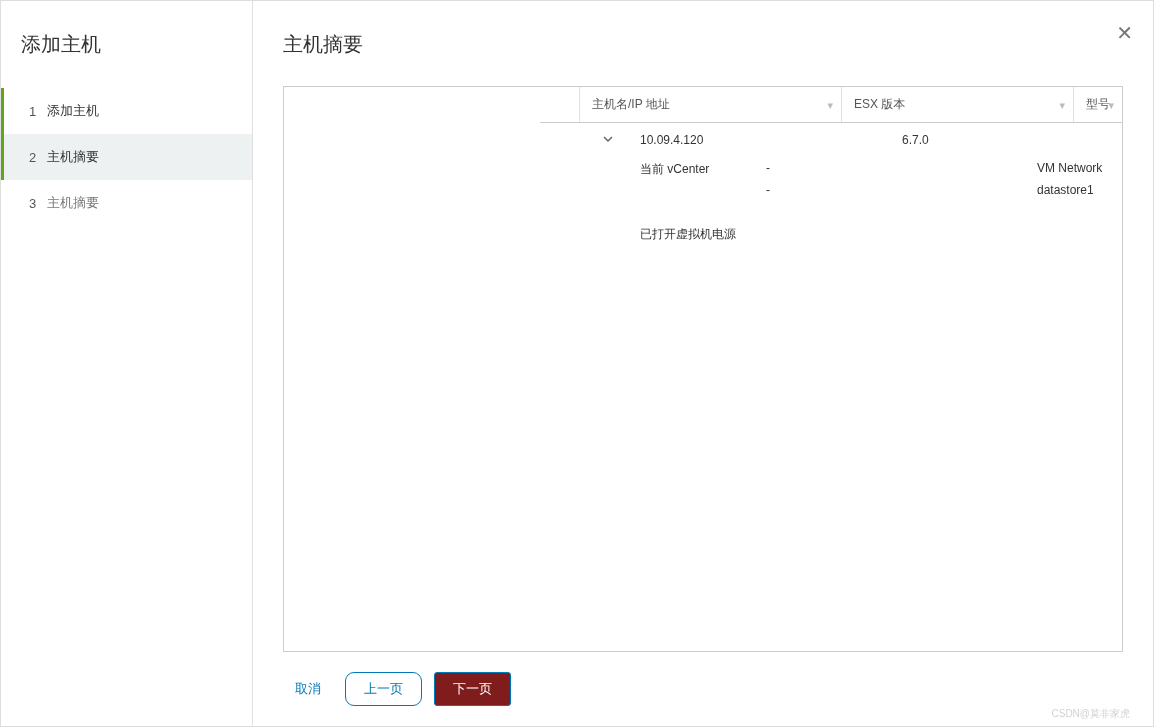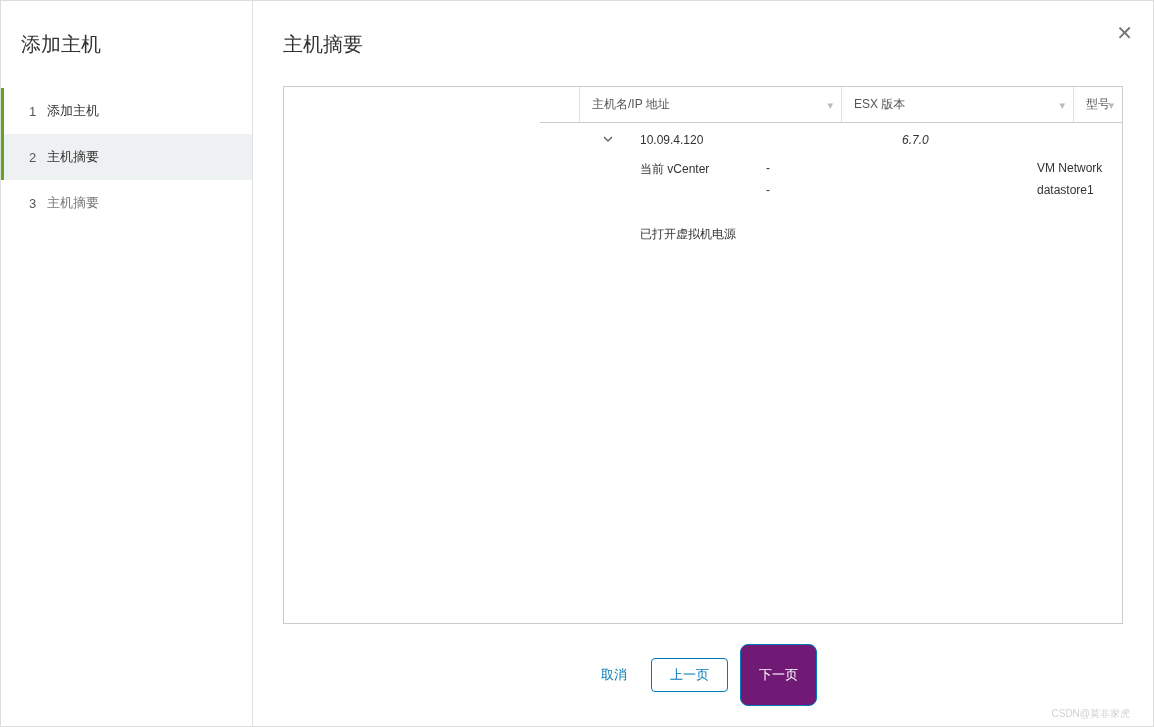--- a/index.html
+++ b/index.html
@@ -122,21 +122,21 @@
     }
     .row-main {
       display: flex;
       align-items: center;
       height: 34px;
       color: #333;
       font-size: 12px;
     }
     .rc-expand { width: 40px; display:flex; align-items:center; justify-content:center; color:#666; cursor:pointer; }
     .rc-host { flex: 0 0 262px; padding-left: 12px; }
-    .rc-esx { flex: 0 0 232px; padding-left: 12px; font-style: italic; }
+    .rc-esx { flex: 0 0 232px; padding-left: 12px; }
     .rc-model { flex: 1; padding-left: 12px; }
     .row-detail {
       display: flex;
       padding: 4px 0 10px 52px;
       font-size: 12px;
       color: #333;
     }
     .detail-col { display: flex; }
     .detail-labels { display:flex; flex-direction:column; gap:8px; }
     .detail-values { display:flex; flex-direction:column; gap:8px; margin-left: 16px; }
@@ -145,49 +145,49 @@
     .spacer1 { width: 195px; }
     .detail-col2-labels { width: 100px; }
     .detail-col2-values { }
     .grid-footer {
       height: 28px;
       border-top: 1px solid #ccc;
       background: #fff;
     }
     .actions {
       display: flex;
-      justify-content: center;
+      justify-content: flex-start;
       align-items: center;
       gap: 12px;
       padding-top: 20px;
     }
     .btn-text {
       background: none;
       border: none;
       color: #0079b8;
       font-size: 13px;
       padding: 8px 12px;
       cursor: pointer;
     }
     .btn-outline {
       background: #fff;
       border: 1px solid #0079b8;
       color: #0079b8;
       font-size: 13px;
       padding: 7px 18px;
-      border-radius: 4px;
+      border-radius: 9px;
       cursor: pointer;
     }
     .btn-primary {
-      background: #701a75;
+      background: #7f1d1d;
       border: 1px solid #0079b8;
       color: #fff;
       font-size: 13px;
-      padding: 21px 18px;
-      border-radius: 8px;
+      padding: 7px 18px;
+      border-radius: 3px;
       cursor: pointer;
     }
     .watermark {
       position: absolute;
       right: 24px;
       bottom: 6px;
       color: rgba(120,120,120,0.35);
       font-size: 10px;
       pointer-events: none;
     }

